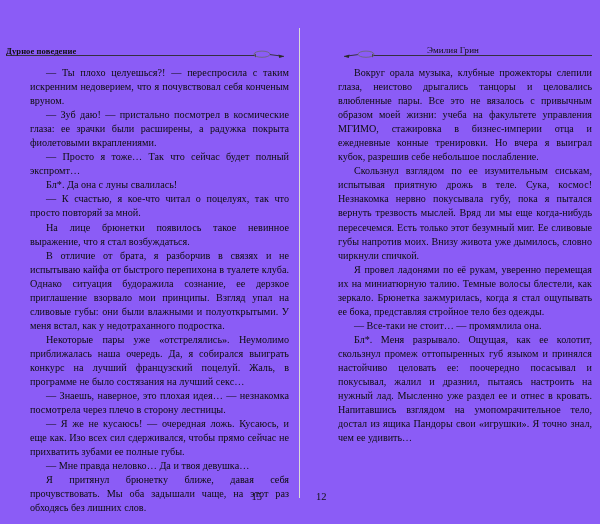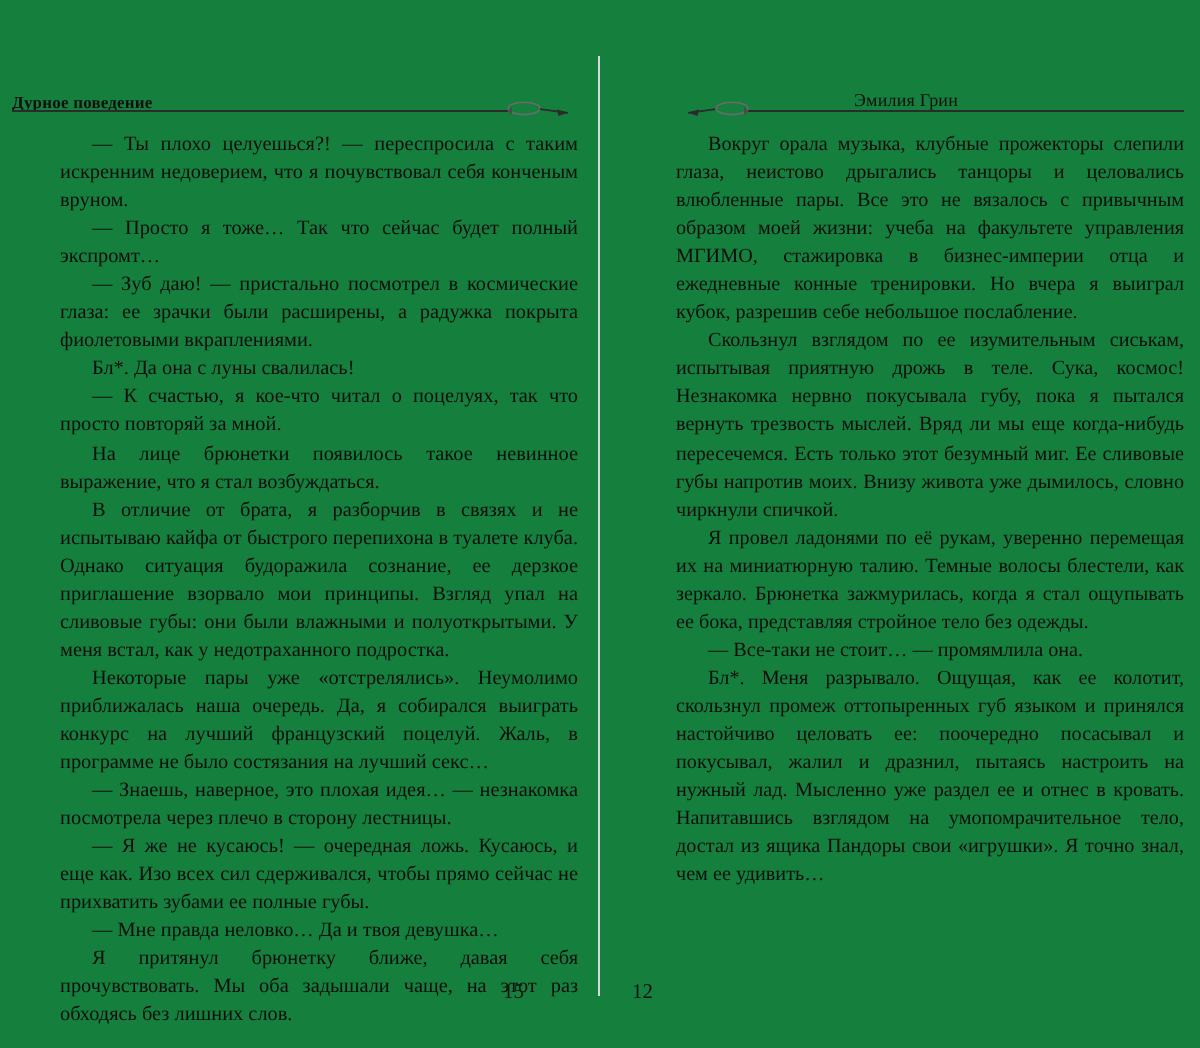--- a/index.html
+++ b/index.html
@@ -14,21 +14,21 @@
     overflow: hidden;
     font-family: "Liberation Serif", "DejaVu Serif", serif;
     color: #101010;
   }
 
   .spread {
     position: relative;
     width: 600px;
     height: 524px;
     display: flex;
-    background: #15803d;
+    background: #8b5cf6;
   }
 
   
   .gutter {
     position: absolute;
     left: 299px;
     top: 28px;
     width: 1px;
     height: 470px;
     background: #d8d8d8;
@@ -125,22 +125,22 @@
             <path d="M248 6.5 L250 4.4 L250 8.6 Z" fill="#4a4a4a"></path>
             <line x1="264" y1="5.6" x2="278" y2="7.4" stroke="#2b2b2b" stroke-width="0.9"></line>
             <path d="M278 7.4 L272.5 5.6 L273.2 9 Z" fill="#2b2b2b"></path>
           </g>
         </svg>
       </div>
     </div>
 
     <div class="body">
       <p>— Ты плохо целуешься?! — переспросила с таким искренним недоверием, что я почувствовал себя конченым вруном.</p>
+      <p>— Зуб даю! — пристально посмотрел в космические глаза: ее зрачки были расширены, а радужка покрыта фиолетовыми вкраплениями.</p>
       <p>— Просто я тоже… Так что сейчас будет полный экспромт…</p>
-      <p>— Зуб даю! — пристально посмотрел в космические глаза: ее зрачки были расширены, а радужка покрыта фиолетовыми вкраплениями.</p>
       <p>Бл*. Да она с луны свалилась!</p>
       <p>— К счастью, я кое-что читал о поцелуях, так что просто повторяй за мной.</p>
       <p>На лице брюнетки появилось такое невинное выражение, что я стал возбуждаться.</p>
       <p>В отличие от брата, я разборчив в связях и не испытываю кайфа от быстрого перепихона в туалете клуба. Однако ситуация будоражила сознание, ее дерзкое приглашение взорвало мои принципы. Взгляд упал на сливовые губы: они были влажными и полуоткрытыми. У меня встал, как у недотраханного подростка.</p>
       <p>Некоторые пары уже «отстрелялись». Неумолимо приближалась наша очередь. Да, я собирался выиграть конкурс на лучший французский поцелуй. Жаль, в программе не было состязания на лучший секс…</p>
       <p>— Знаешь, наверное, это плохая идея… — незнакомка посмотрела через плечо в сторону лестницы.</p>
       <p>— Я же не кусаюсь! — очередная ложь. Кусаюсь, и еще как. Изо всех сил сдерживался, чтобы прямо сейчас не прихватить зубами ее полные губы.</p>
       <p>— Мне правда неловко… Да и твоя девушка…</p>
       <p>Я притянул брюнетку ближе, давая себя прочувствовать. Мы оба задышали чаще, на этот раз обходясь без лишних слов.</p>
     </div>

